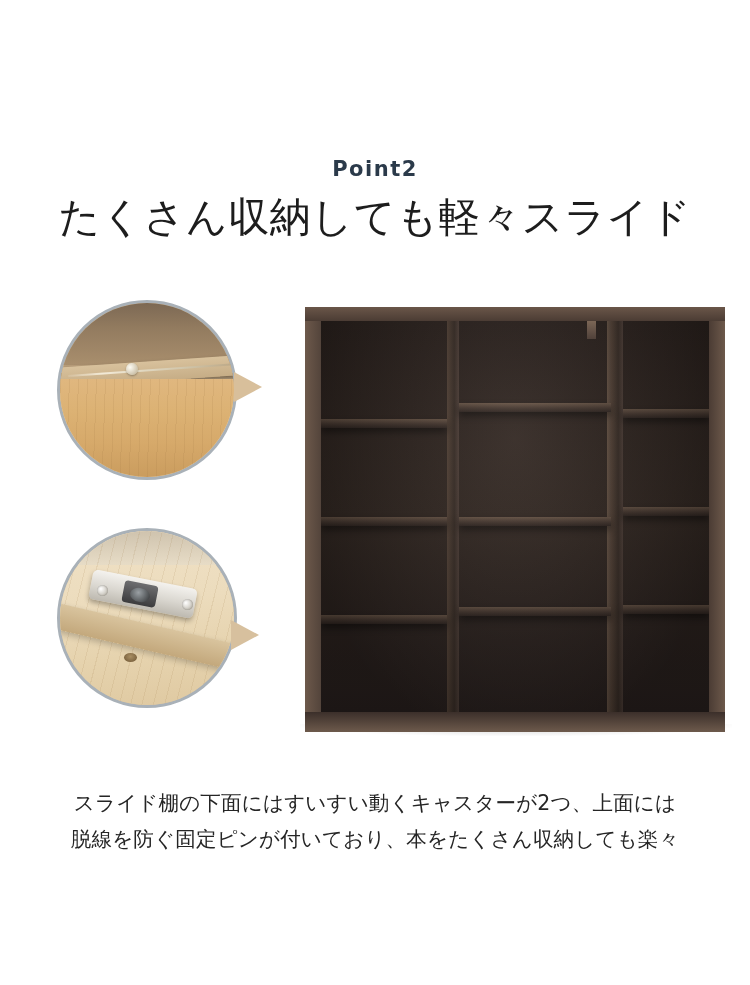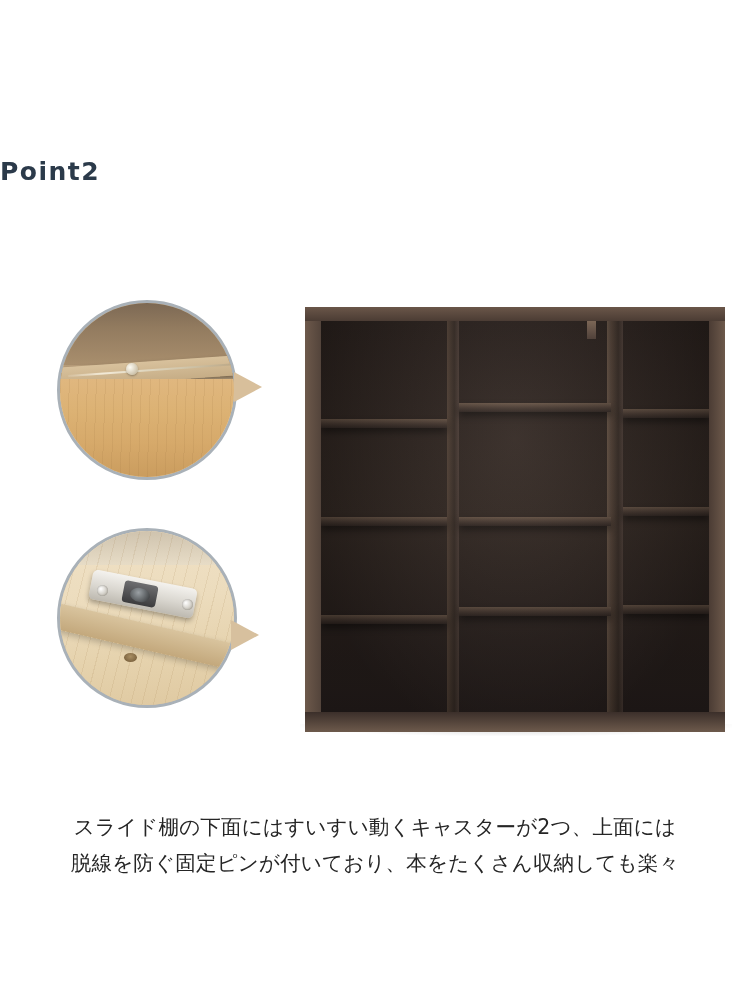--- a/index.html
+++ b/index.html
@@ -16,22 +16,22 @@
     height: 985px;
     background: #ffffff;
   }
 
   
   .point-label {
     position: absolute;
     top: 157px;
     left: 0;
     width: 750px;
-    text-align: left;
-    font-size: 25px;
+    text-align: center;
+    font-size: 21px;
     font-weight: bold;
     letter-spacing: 1.5px;
     color: #2b3a4a;
     font-family: "DejaVu Sans", sans-serif;
   }
   .headline {
     position: absolute;
     top: 190px;
     left: 0;
     width: 750px;
@@ -242,30 +242,30 @@
     position: absolute;
     top: 785px;
     left: 60px;
     width: 630px;
     text-align: center;
     font-size: 20.5px;
     line-height: 1.78;
     color: #252525;
     font-family: "DejaVu Sans", sans-serif;
     letter-spacing: 0.2px;
-    margin-top: 24px;
   }
   .caption .l3 { }
 </style>
 </head>
 <body>
 
 <div class="page">
 
   <div class="point-label">Point2</div>
+  <h1 class="headline">たくさん収納しても軽々スライド</h1>
 
   <div class="circle" id="circle-top">
     <div class="ct-bg"></div>
     <div class="ct-dark-top"></div>
     <div class="ct-shadow"></div>
     <div class="ct-shelf-front"></div>
     <div class="ct-pin"></div>
     <div class="ct-pin-head"></div>
     <div class="ct-body">
       <div class="ct-grain"></div>

